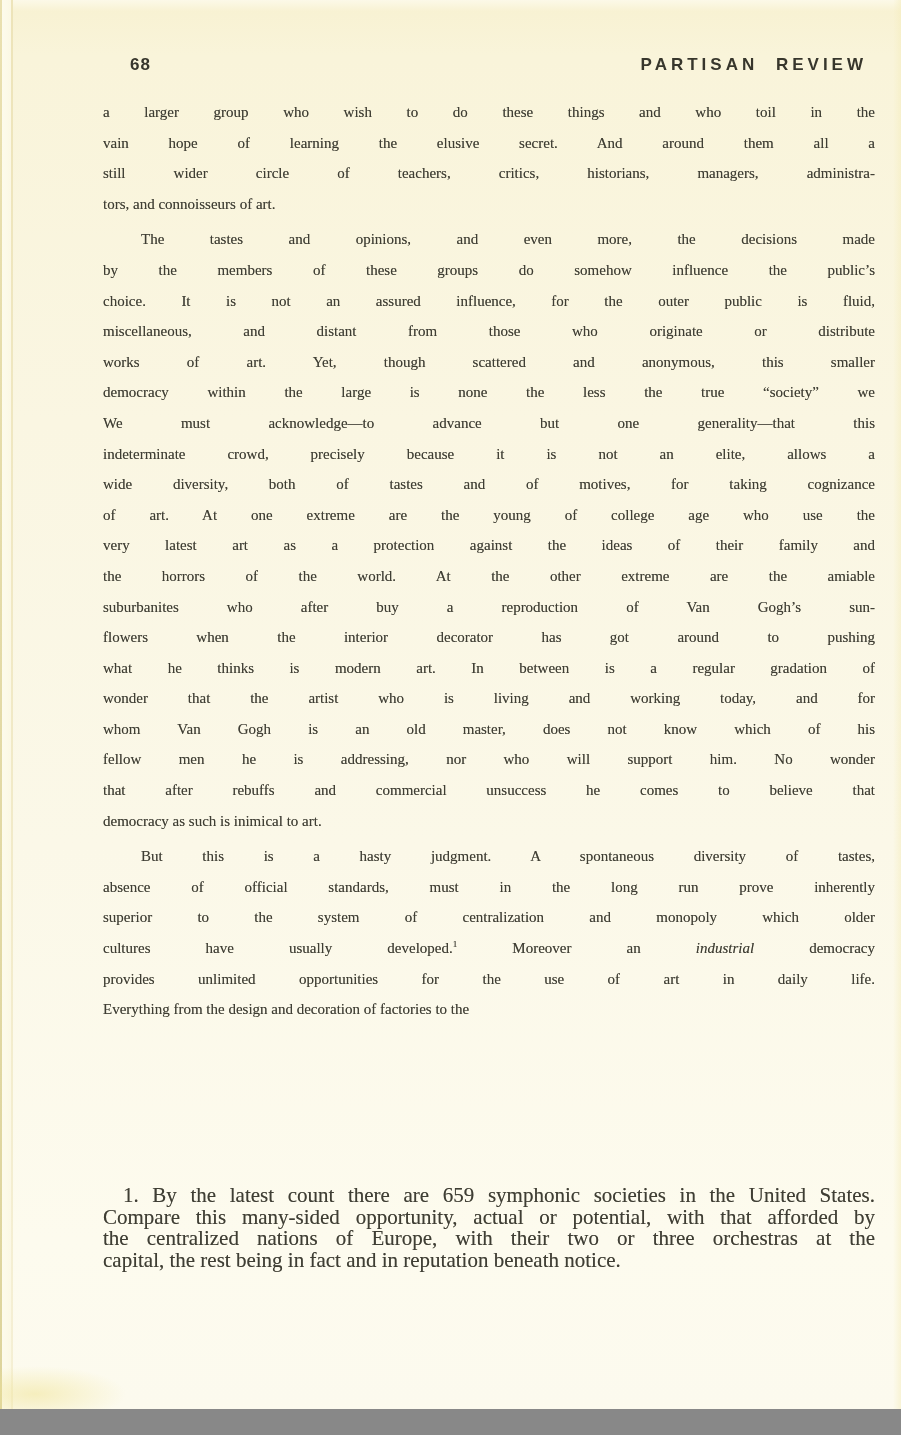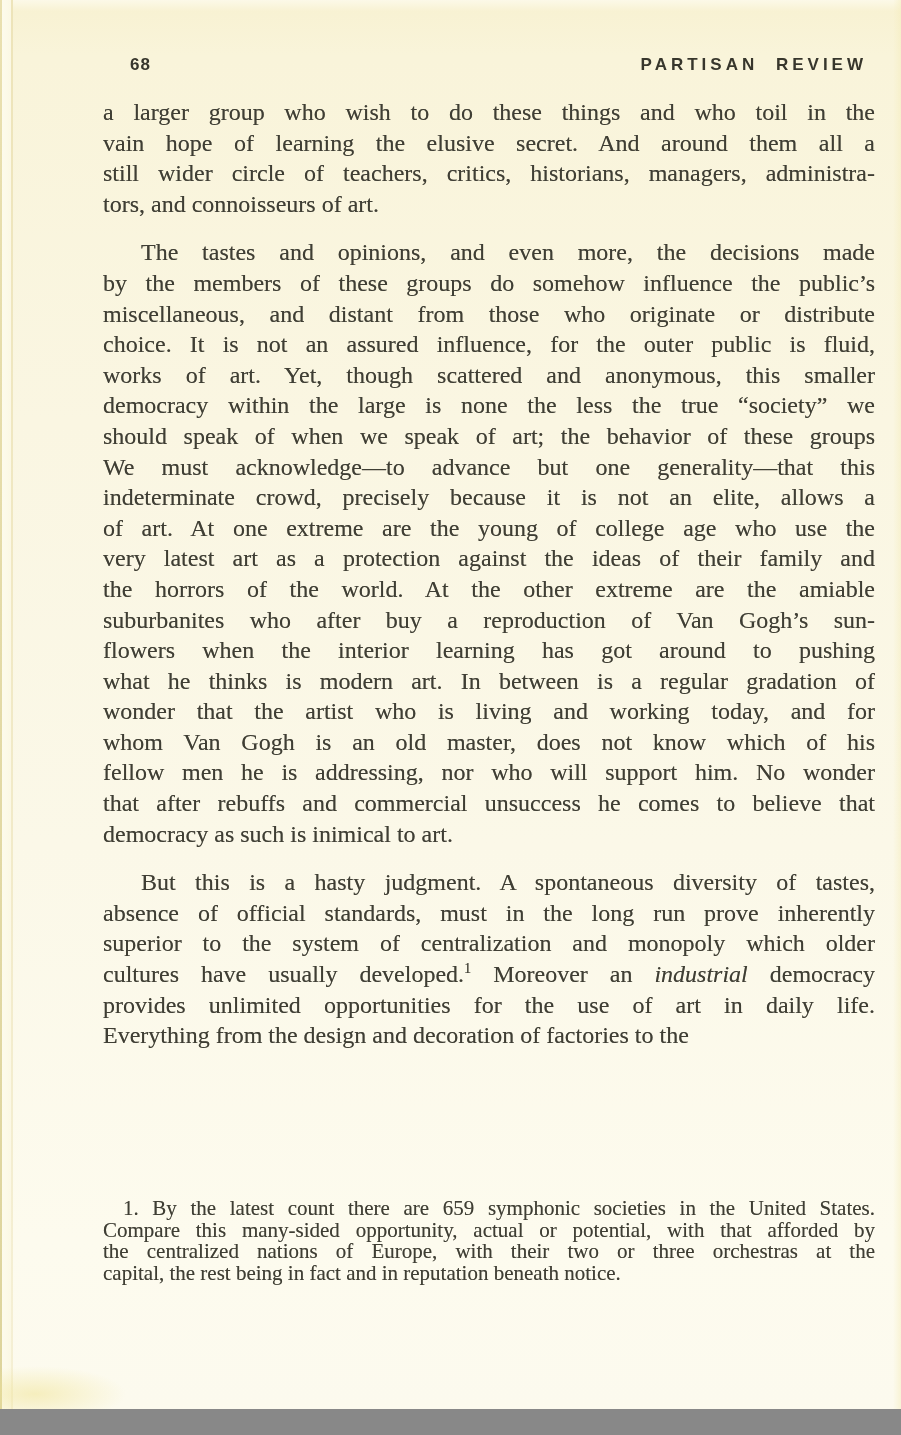--- a/index.html
+++ b/index.html
@@ -58,26 +58,26 @@
   .journal-title {
     position: absolute; right: 8px; top: 0;
     letter-spacing: 4px; word-spacing: 9px;
   }
 
   .body-text {
     position: absolute;
     top: 97px;
     left: 103px;
     width: 772px;
-    font-size: 24px;
+    font-size: 15px;
     line-height: 30.6px;
     text-shadow: 0 0 0.5px rgba(64,63,53,0.55);
   }
   .para { margin: 0; }
-  .para.indented { margin-top: 18px; }
+  .para.indented { margin-top: 5px; }
   .line { text-align: justify; text-align-last: justify; }
   .line.last { text-align-last: left; }
   .body-text .first-indent { text-indent: 38px; }
   .sup { vertical-align: super; font-size: 0.6em; line-height: 0; }
   .italic { font-style: italic; }
 
   .footnote {
     position: absolute;
     top: 1180px;
     left: 103px;
@@ -106,32 +106,32 @@
   <div class="body-text" id="body-text">
       <div class="para">
         <div class="line">a larger group who wish to do these things and who toil in the</div>
         <div class="line">vain hope of learning the elusive secret. And around them all a</div>
         <div class="line">still wider circle of teachers, critics, historians, managers, administra-</div>
         <div class="line last">tors, and connoisseurs of art.</div>
       </div>
       <div class="para indented">
         <div class="line first-indent">The tastes and opinions, and even more, the decisions made</div>
         <div class="line">by the members of these groups do somehow influence the public’s</div>
+        <div class="line">choice. It is not an assured influence, for the outer public is fluid,</div>
         <div class="line">miscellaneous, and distant from those who originate or distribute</div>
-        <div class="line">choice. It is not an assured influence, for the outer public is fluid,</div>
         <div class="line">works of art. Yet, though scattered and anonymous, this smaller</div>
         <div class="line">democracy within the large is none the less the true “society” we</div>
-        <div class="line">should speak of when we speak of art; the behavior of these groups</div>
         <div class="line">We must acknowledge—to advance but one generality—that this</div>
         <div class="line">indeterminate crowd, precisely because it is not an elite, allows a</div>
+        <div class="line">wide diversity, both of tastes and of motives, for taking cognizance</div>
         <div class="line">of art. At one extreme are the young of college age who use the</div>
         <div class="line">very latest art as a protection against the ideas of their family and</div>
         <div class="line">the horrors of the world. At the other extreme are the amiable</div>
         <div class="line">suburbanites who after buy a reproduction of Van Gogh’s sun-</div>
-        <div class="line">flowers when the interior learning has got around to pushing</div>
+        <div class="line">flowers when the interior decorator has got around to pushing</div>
         <div class="line">what he thinks is modern art. In between is a regular gradation of</div>
         <div class="line">wonder that the artist who is living and working today, and for</div>
         <div class="line">whom Van Gogh is an old master, does not know which of his</div>
         <div class="line">fellow men he is addressing, nor who will support him. No wonder</div>
         <div class="line">that after rebuffs and commercial unsuccess he comes to believe that</div>
         <div class="line last">democracy as such is inimical to art.</div>
       </div>
       <div class="para indented">
         <div class="line first-indent">But this is a hasty judgment. A spontaneous diversity of tastes,</div>
         <div class="line">absence of official standards, must in the long run prove inherently</div>

